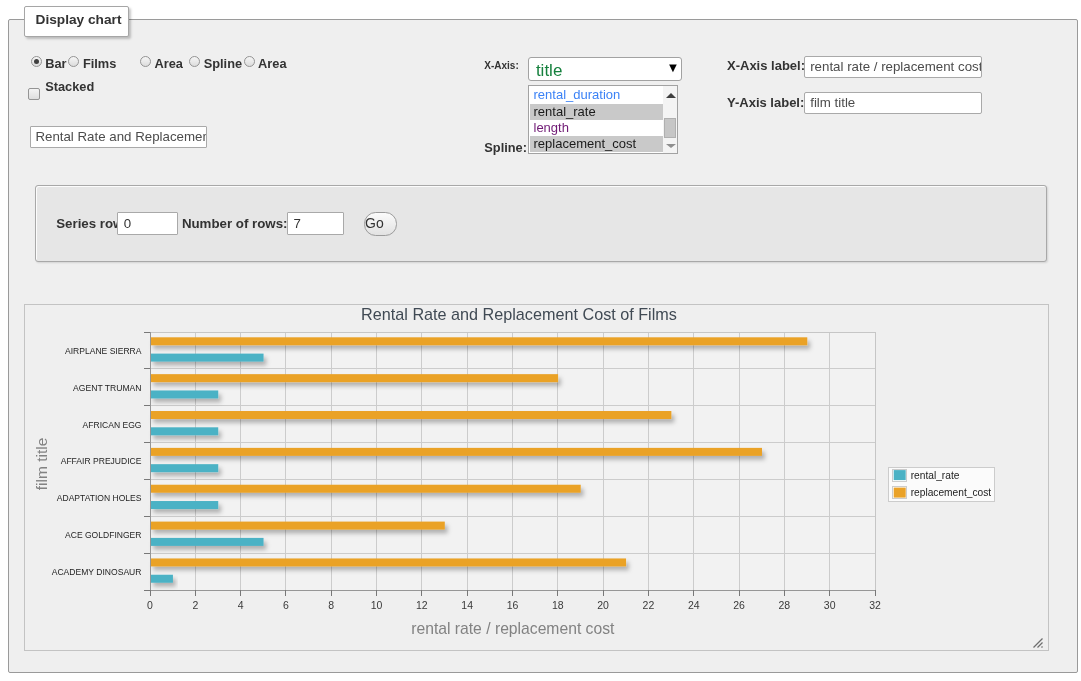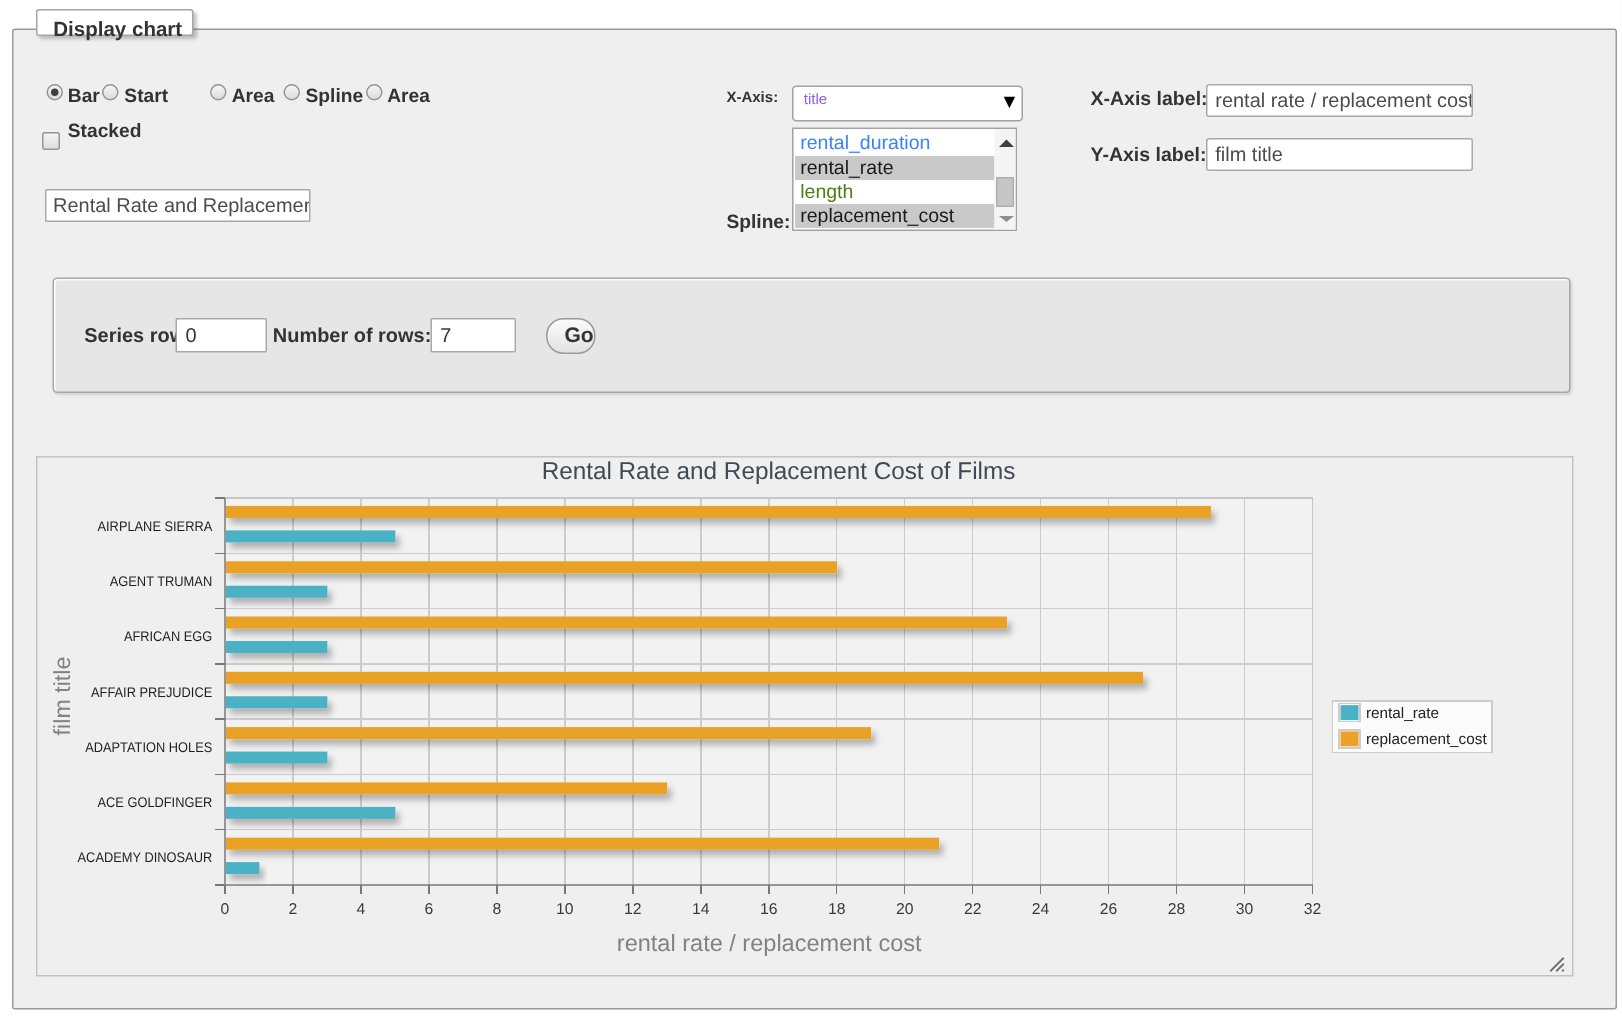--- a/index.html
+++ b/index.html
@@ -3,62 +3,62 @@
 * { margin:0; padding:0; box-sizing:border-box; }
 html,body { width:1081px; height:681px; background:#ffffff; font-family:"Liberation Sans",sans-serif; position:relative; overflow:hidden; }
 .abs { position:absolute; }
 .flabel { position:absolute; font-size:12.8px; color:#333; white-space:nowrap;font-weight:bold; }
 .radio { position:absolute; width:11px; height:11px; border:1px solid #949494; border-radius:50%; background:linear-gradient(#f6f6f6,#dcdcdc); }
 .radio .dot { position:absolute; left:2px; top:2px; width:5px; height:5px; border-radius:50%; background:#3f3f3f; }
 .tinput { position:absolute; background:#fff; border:1px solid #a9a9a9; border-radius:1px; font-size:13.3px; color:#4c4c4c; white-space:nowrap; overflow:hidden; }
 </style></head>
 <body>
 <div class="abs" style="left:8px;top:19px;width:1070px;height:654px;background:#efefef;border:1px solid #9a9a9a;border-radius:2px"></div>
-<div class="abs" style="left:24px;top:6px;width:105px;height:18px;background:#fff;border:1px solid #a6a6a6;border-radius:2px;box-shadow:2px 2px 2.5px rgba(0,0,0,0.22);font-weight:bold;font-size:13.7px;color:#333;line-height:25px;padding-left:10.5px">Display chart</div>
+<div class="abs" style="left:24px;top:6px;width:105px;height:31px;background:#fff;border:1px solid #a6a6a6;border-radius:2px;box-shadow:2px 2px 2.5px rgba(0,0,0,0.22);font-weight:bold;font-size:13.7px;color:#333;line-height:25px;padding-left:10.5px">Display chart</div>
 <div class="radio" style="left:30.6px;top:56px">
     <div class="dot"></div>
   </div>
 <div class="flabel" style="left:45.2px;top:55.6px">Bar</div>
 <div class="radio" style="left:68.3px;top:56px"></div>
-<div class="flabel" style="left:82.9px;top:55.6px">Start</div>
+<div class="flabel" style="left:82.9px;top:55.6px">Films</div>
 <div class="radio" style="left:139.7px;top:56px"></div>
 <div class="flabel" style="left:154.5px;top:55.6px">Area</div>
 <div class="radio" style="left:188.5px;top:56px"></div>
 <div class="flabel" style="left:203.7px;top:55.6px">Spline</div>
 <div class="radio" style="left:243.9px;top:56px"></div>
 <div class="flabel" style="left:258.1px;top:55.6px">Area</div>
 <div class="abs" style="left:28px;top:88px;width:12px;height:12px;border:1px solid #949494;border-radius:2px;background:linear-gradient(#f4f4f4,#dedede)"></div>
 <div class="flabel" style="left:45.2px;top:79px">Stacked</div>
 <div class="tinput" style="left:30.4px;top:126px;width:177px;height:21.5px;line-height:19.5px;padding-left:4px">Rental Rate and Replacement Cost of Films</div>
 <div class="flabel" style="left:484.3px;top:60.2px;font-size:10px">X-Axis:</div>
 <div class="flabel" style="left:484.3px;top:139.5px;font-size:12.8px">Spline:</div>
 <div class="flabel" style="left:727px;top:58.2px;font-size:13px">X-Axis label:</div>
 <div class="flabel" style="left:727px;top:94.5px;font-size:13px">Y-Axis label:</div>
 <div class="abs" style="left:528.3px;top:56.5px;width:154px;height:24px;background:#fff;border:1px solid #a2a2a2;border-radius:3px"></div>
-<div class="abs" style="left:535.9px;top:60.8px;font-size:10px;color:#8b5cf6">title</div>
+<div class="abs" style="left:535.9px;top:60.8px;font-size:17px;color:#15803d">title</div>
 <div class="abs" style="left:666.5px;top:60.2px;font-size:13px;color:#000;font-family:'Liberation Sans',sans-serif">▼</div>
 <div class="abs" style="left:527.8px;top:84.5px;width:150px;height:69px;background:#fff;border:1px solid #a2a2a2"></div>
 <div style="position:absolute;left:533.5px;top:87.4px;width:128px;font-size:13px;color:#3b82f6;line-height:16.3px;white-space:nowrap;overflow:hidden">rental_duration</div>
 <div style="position:absolute;left:530px;top:103.5px;width:132.5px;height:16.1px;background:#c9c9c9"></div>
 <div style="position:absolute;left:533.5px;top:103.5px;width:128px;font-size:13px;color:#1a1a1a;line-height:16.3px;white-space:nowrap;overflow:hidden">rental_rate</div>
-<div style="position:absolute;left:533.5px;top:119.6px;width:128px;font-size:13px;color:#4d7c0f;line-height:16.3px;white-space:nowrap;overflow:hidden">length</div>
+<div style="position:absolute;left:533.5px;top:119.6px;width:128px;font-size:13px;color:#701a75;line-height:16.3px;white-space:nowrap;overflow:hidden">length</div>
 <div style="position:absolute;left:530px;top:135.7px;width:132.5px;height:16.1px;background:#c9c9c9"></div>
 <div style="position:absolute;left:533.5px;top:135.7px;width:128px;font-size:13px;color:#1a1a1a;line-height:16.3px;white-space:nowrap;overflow:hidden">replacement_cost</div>
 <div class="abs" style="left:663.3px;top:85.5px;width:13.7px;height:67px;background:#f4f4f4"></div>
 <div class="abs" style="left:666.3px;top:92.9px;width:0;height:0;border-left:5px solid transparent;border-right:5px solid transparent;border-bottom:5.3px solid #3f3f3f"></div>
 <div class="abs" style="left:666.3px;top:143.5px;width:0;height:0;border-left:5px solid transparent;border-right:5px solid transparent;border-top:4.7px solid #8f8f8f"></div>
 <div class="abs" style="left:663.5px;top:118px;width:12.8px;height:19.6px;background:#c6c6c6;border:1px solid #b0b0b0"></div>
 <div class="tinput" style="left:804.2px;top:55.5px;width:177.5px;height:22px;line-height:20px;padding-left:5px;border-radius:2px">rental rate / replacement cost</div>
 <div class="tinput" style="left:804.2px;top:91.5px;width:177.5px;height:22px;line-height:20px;padding-left:5px;border-radius:2px">film title</div>
 <div class="abs" style="left:35.2px;top:184.8px;width:1012px;height:77.6px;background:#e6e6e6;border:1px solid #a8a8a8;border-radius:3px;box-shadow:inset 1px 1px 0 rgba(255,255,255,0.85), 1px 1px 2px rgba(0,0,0,0.12)"></div>
 <div class="flabel" style="left:56.2px;top:215.8px;font-size:13.3px">Series row:</div>
 <div class="tinput" style="left:117.2px;top:211.7px;width:60.5px;height:23.8px;line-height:21.8px;padding-left:5.5px;color:#333">0</div>
 <div class="flabel" style="left:181.9px;top:215.8px;font-size:13.3px">Number of rows:</div>
 <div class="tinput" style="left:286.5px;top:211.7px;width:57.7px;height:23.8px;line-height:21.8px;padding-left:6px;color:#333">7</div>
-<div class="abs" style="left:364px;top:212.4px;width:32.8px;height:23.2px;border:1px solid #9b9b9b;border-radius:11.6px;background:linear-gradient(#fbfbfb,#e2e2e2);font-size:14px;font-weight:bold;color:#333;text-align:right;line-height:21.5px">Go</div>
+<div class="abs" style="left:364px;top:212.4px;width:32.8px;height:23.2px;border:1px solid #9b9b9b;border-radius:11.6px;background:linear-gradient(#fbfbfb,#e2e2e2);font-size:14px;font-weight:normal;color:#333;text-align:left;line-height:21.5px">Go</div>
 <div class="abs" style="left:24px;top:304px;width:1025px;height:347px;background:#efefef;border:1px solid #c3c3c3">
 <svg width="1023" height="345" xmlns="http://www.w3.org/2000/svg" style="position:absolute;left:0;top:0">
 <defs>
         <filter id="bsh" x="-20%" y="-120%" width="140%" height="340%">
           <feDropShadow dx="2.8" dy="3.8" stdDeviation="2.0" flood-color="#000000" flood-opacity="0.27"></feDropShadow>
         </filter>
       </defs>
 <rect x="125" y="27" width="725" height="258" fill="#f2f2f2"></rect>
 <line x1="170.31" y1="27" x2="170.31" y2="285" stroke="#cccccc" stroke-width="1" shape-rendering="crispEdges"></line>
 <line x1="215.62" y1="27" x2="215.62" y2="285" stroke="#cccccc" stroke-width="1" shape-rendering="crispEdges"></line>

